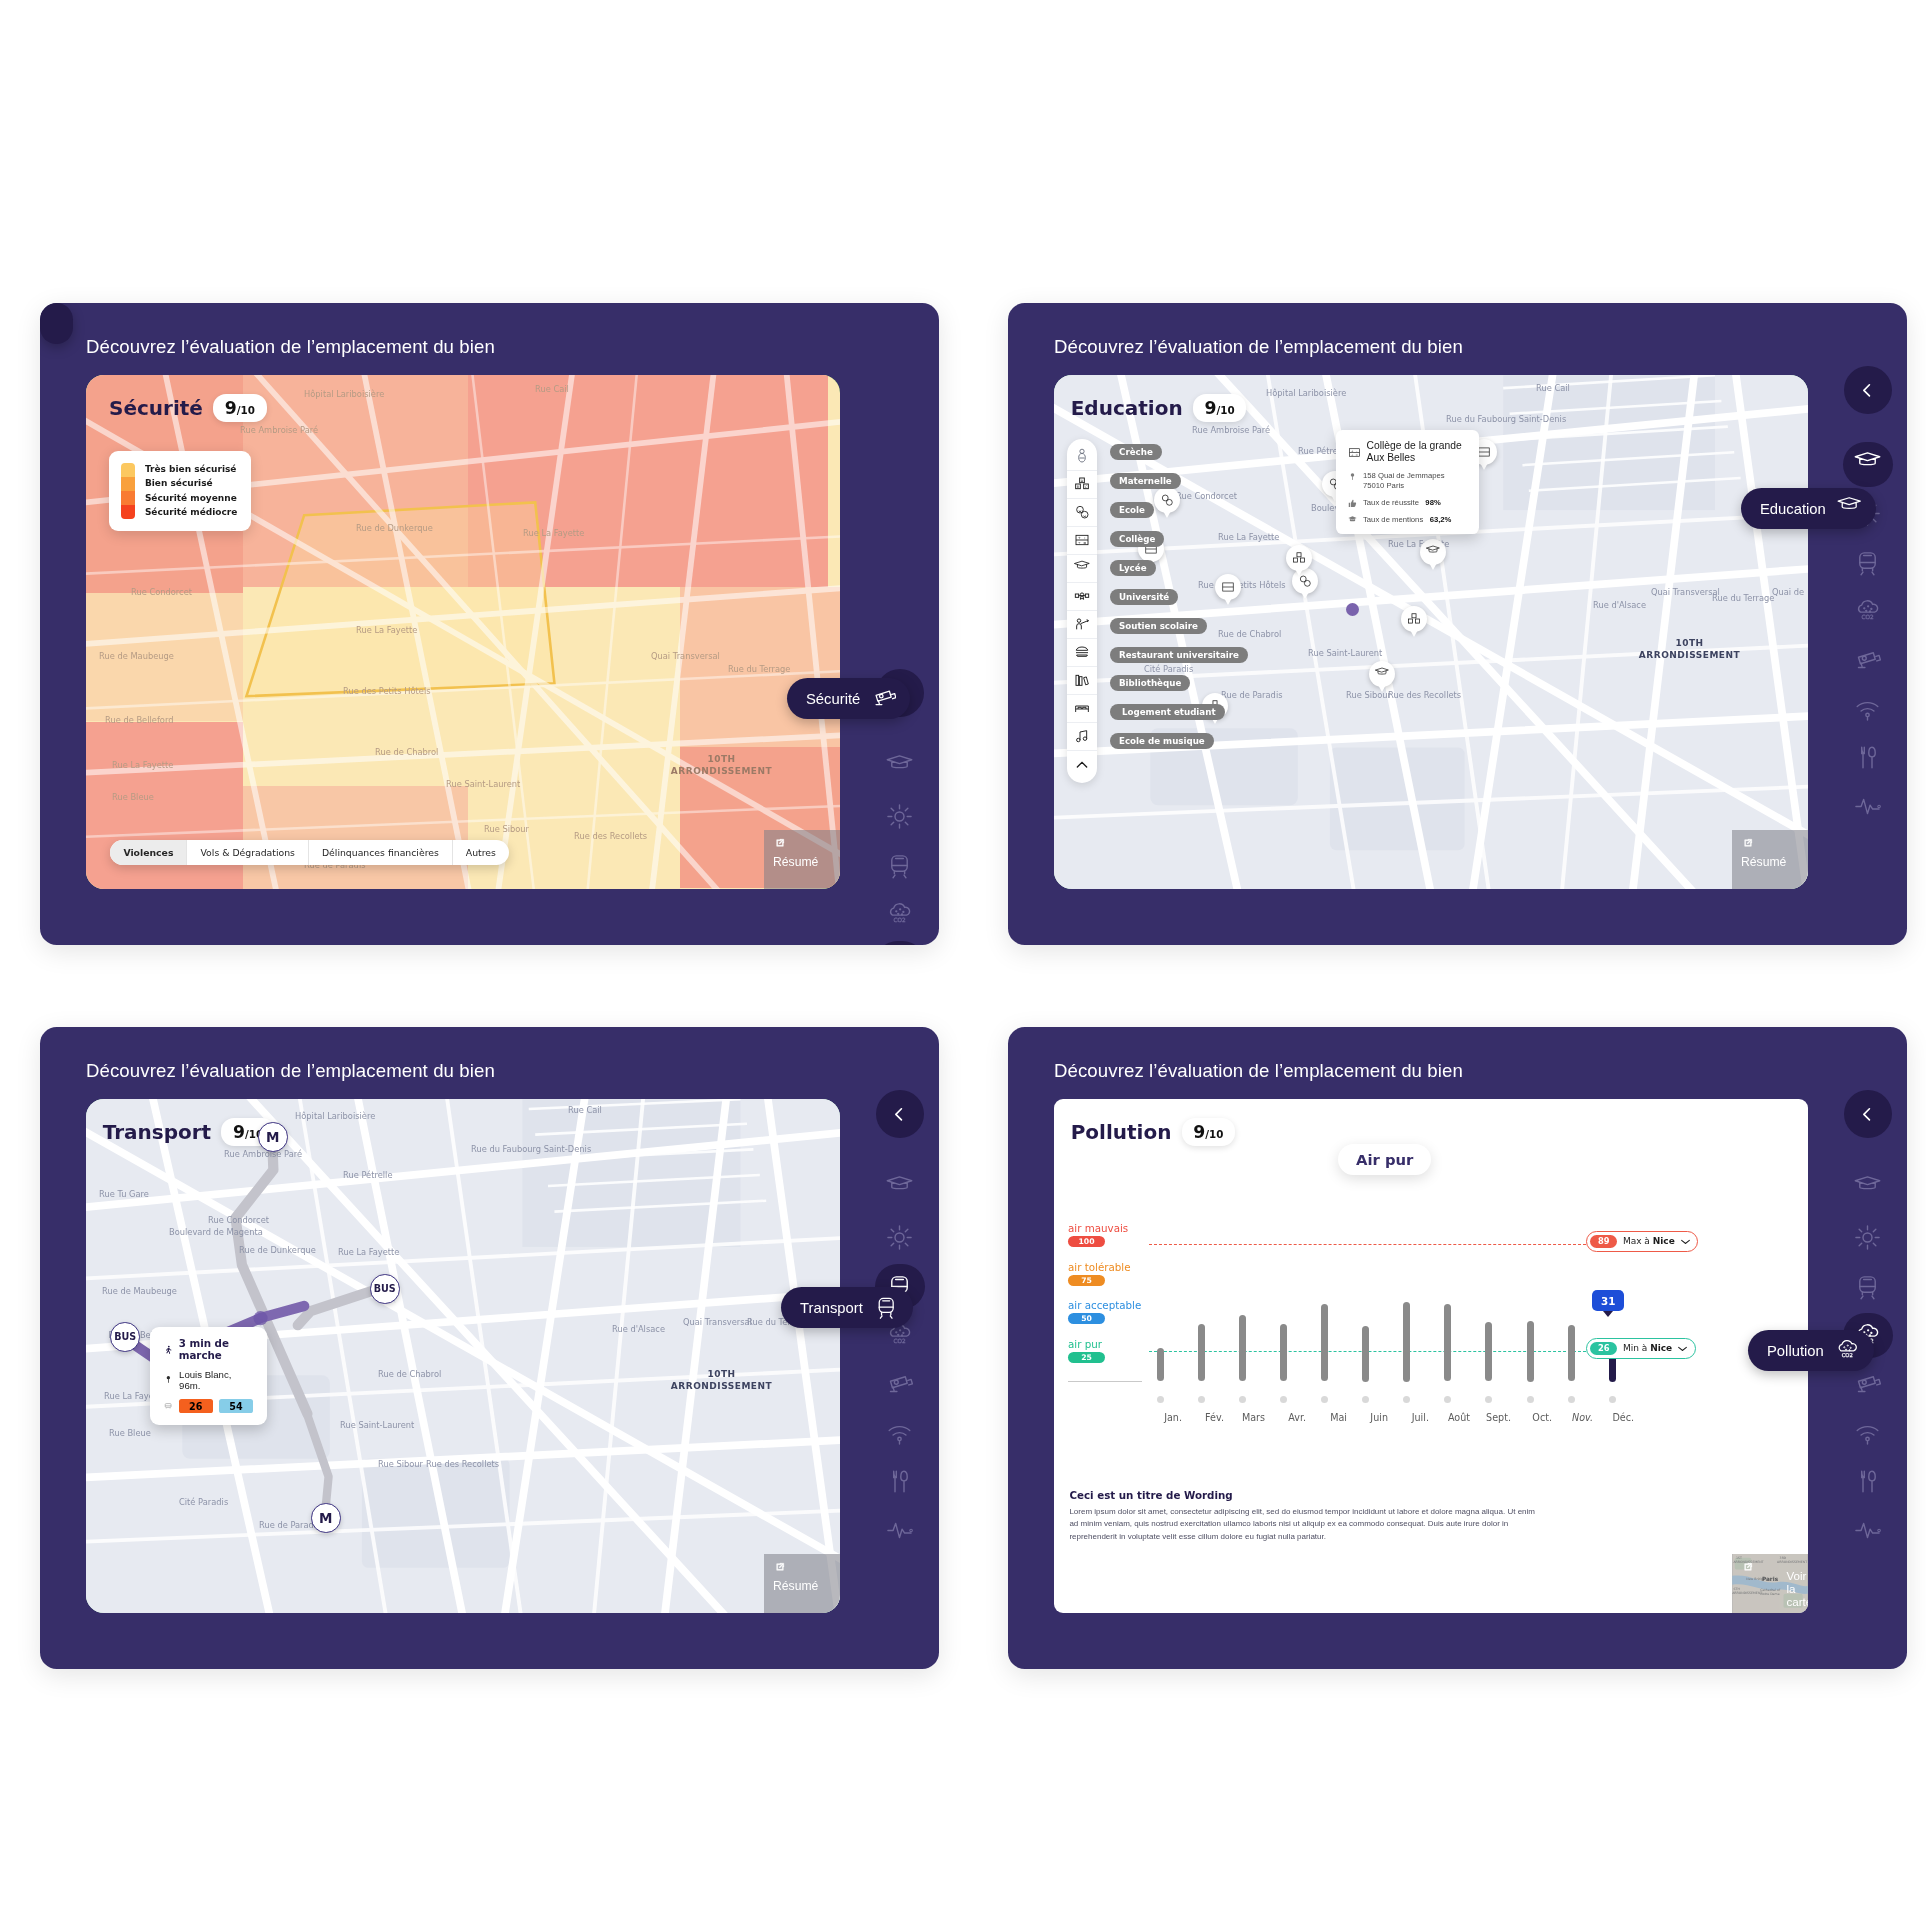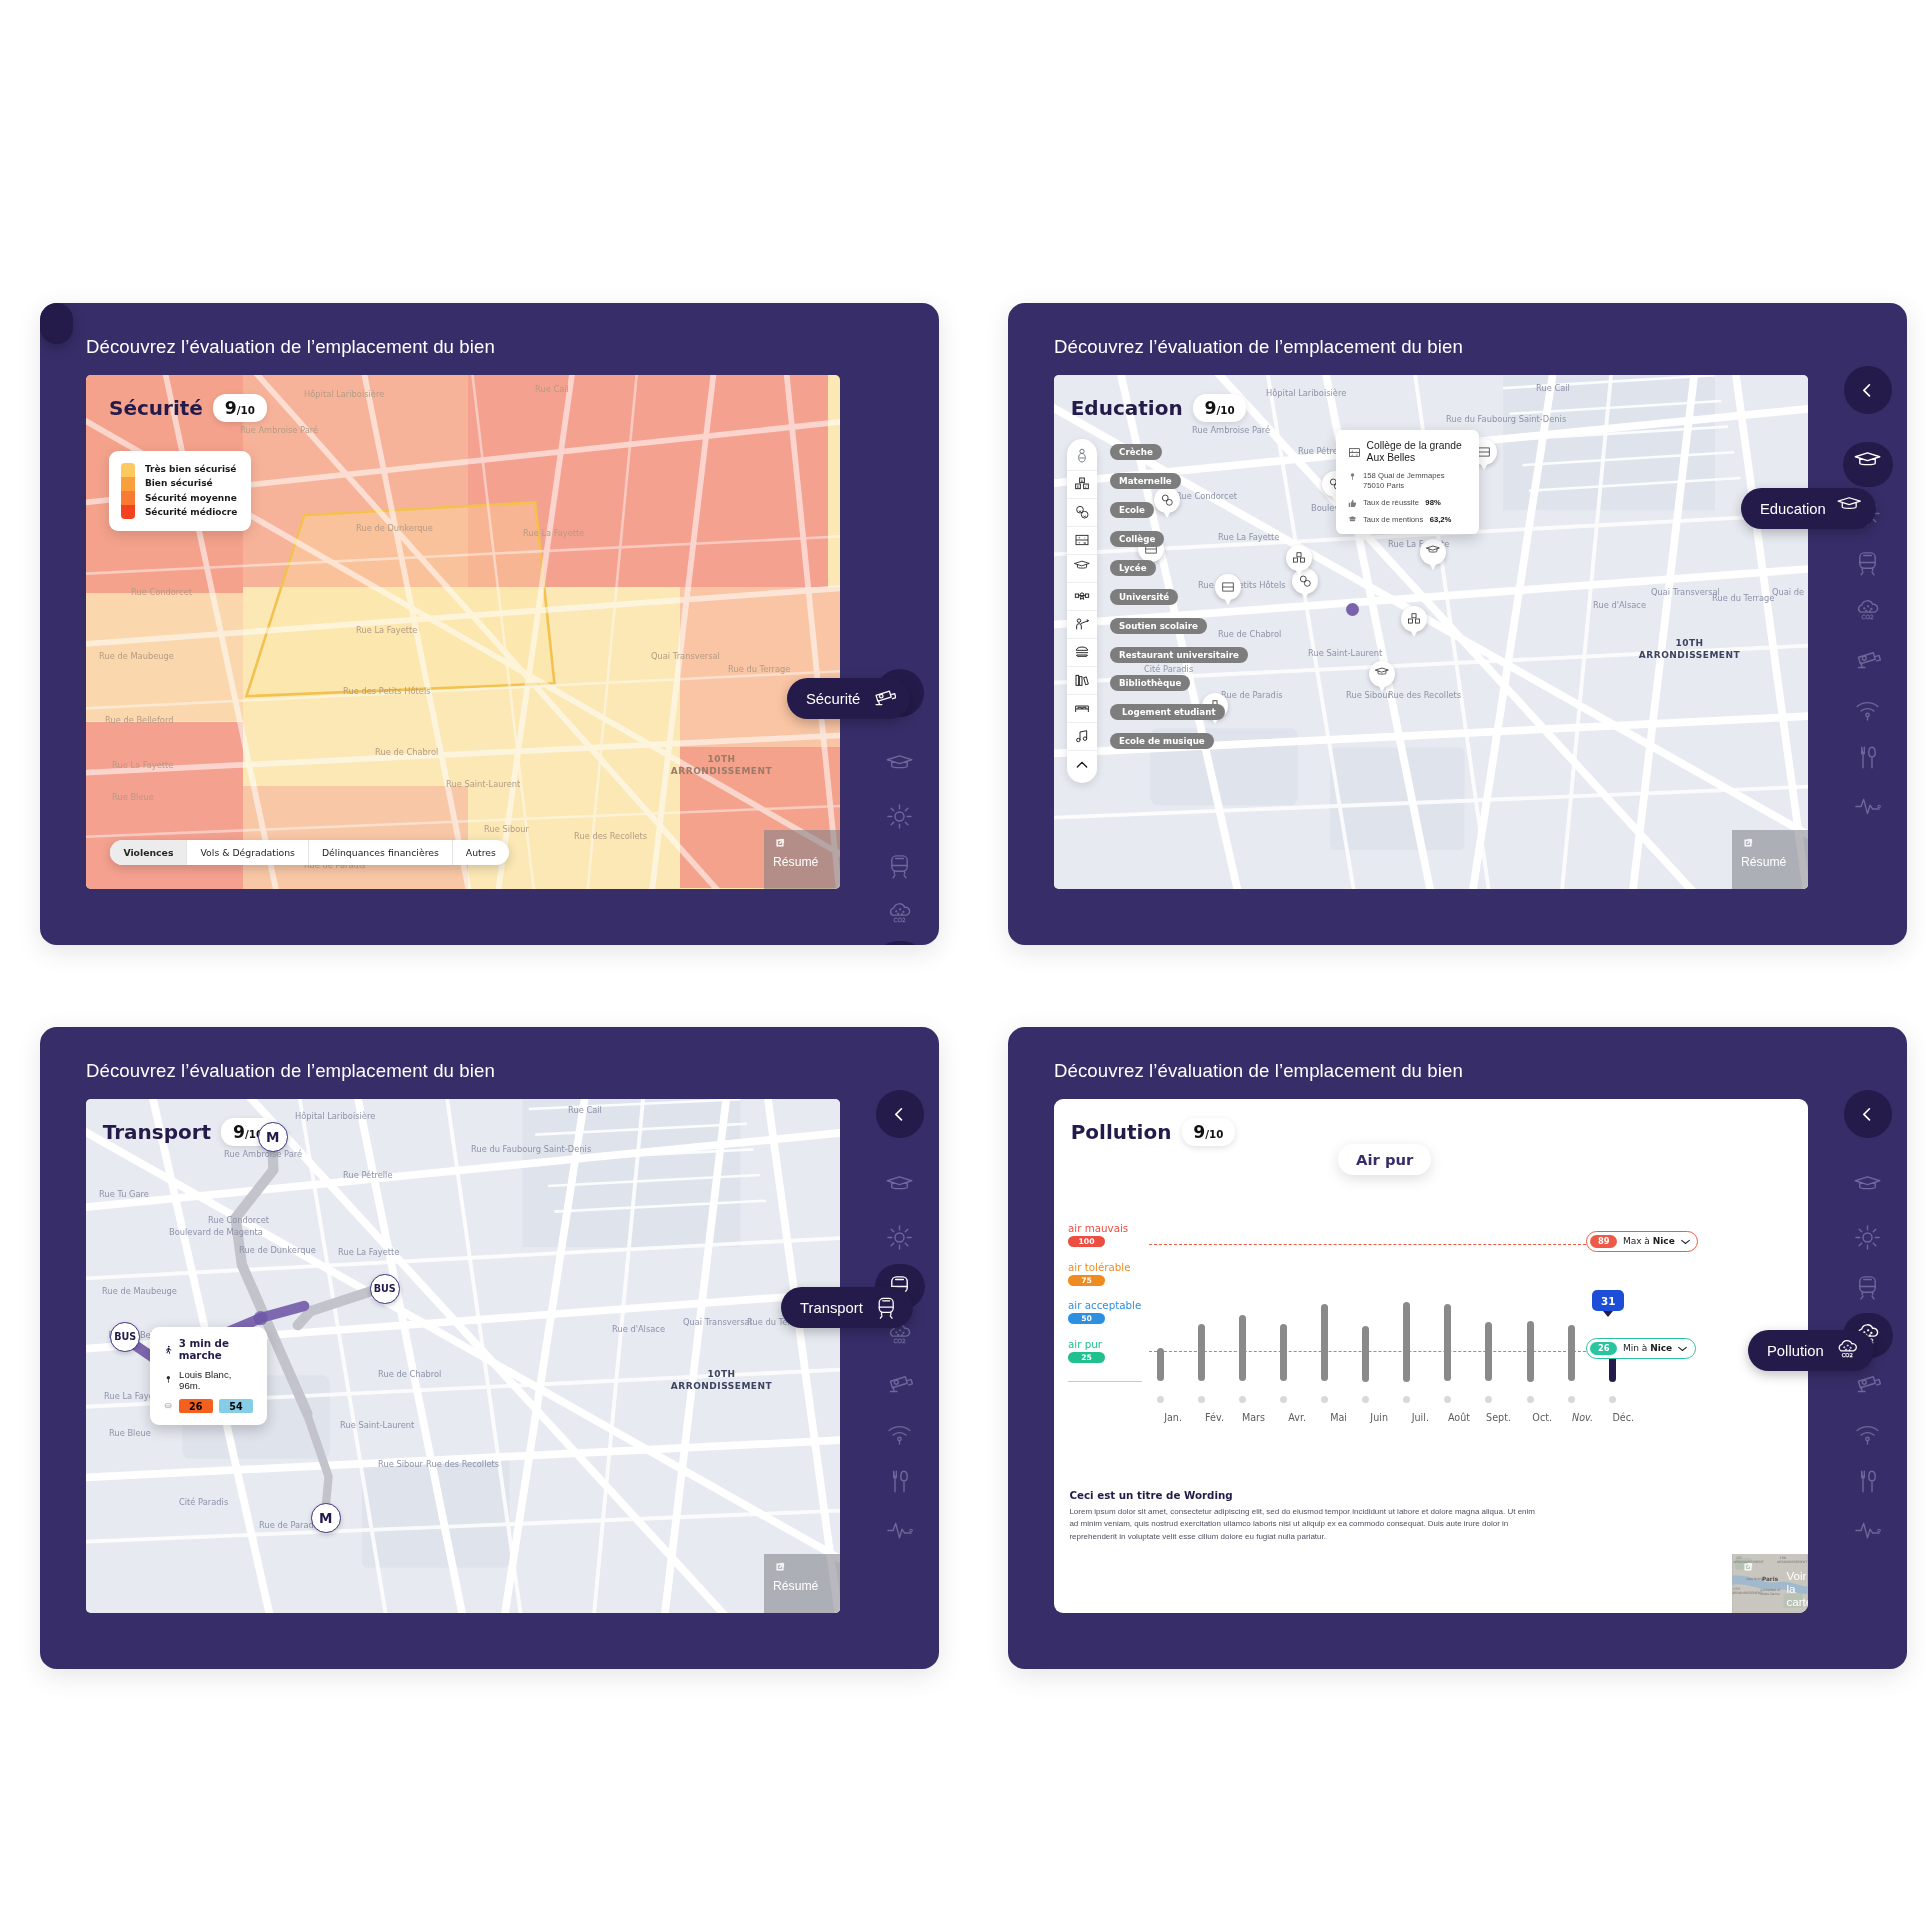--- a/index.html
+++ b/index.html
@@ -8,21 +8,21 @@
 
   .stage { position:relative; width:1926px; height:1926px; }
 
   
   .panel { position:absolute; background:#372E69; border-radius:16.7px;
            box-shadow:0 6.4px 26px rgba(0,0,0,.10); overflow:hidden; }
   .panel-title { position:absolute; left:46px; top:33px; color:#fff;
            font-size:18.6px; letter-spacing:0.1px; }
 
   
-  .board { position:absolute; left:46px; top:72px; border-radius:5px;
+  .board { position:absolute; left:46px; top:72px; border-radius:18px;
            overflow:hidden; background:#15803d; }
 
   
   .rail { position:absolute; top:63px; width:77px; display:flex;
           flex-direction:column; align-items:center; }
   .rail-back { width:48px; height:48px; border-radius:50%; background:#241B4A;
           display:flex; align-items:center; justify-content:center;
           margin-bottom:28px; }
   .rail-back svg { width:16.7px; height:16.7px; }
   .rail-ico { width:50px; height:45px; display:flex; align-items:center;

